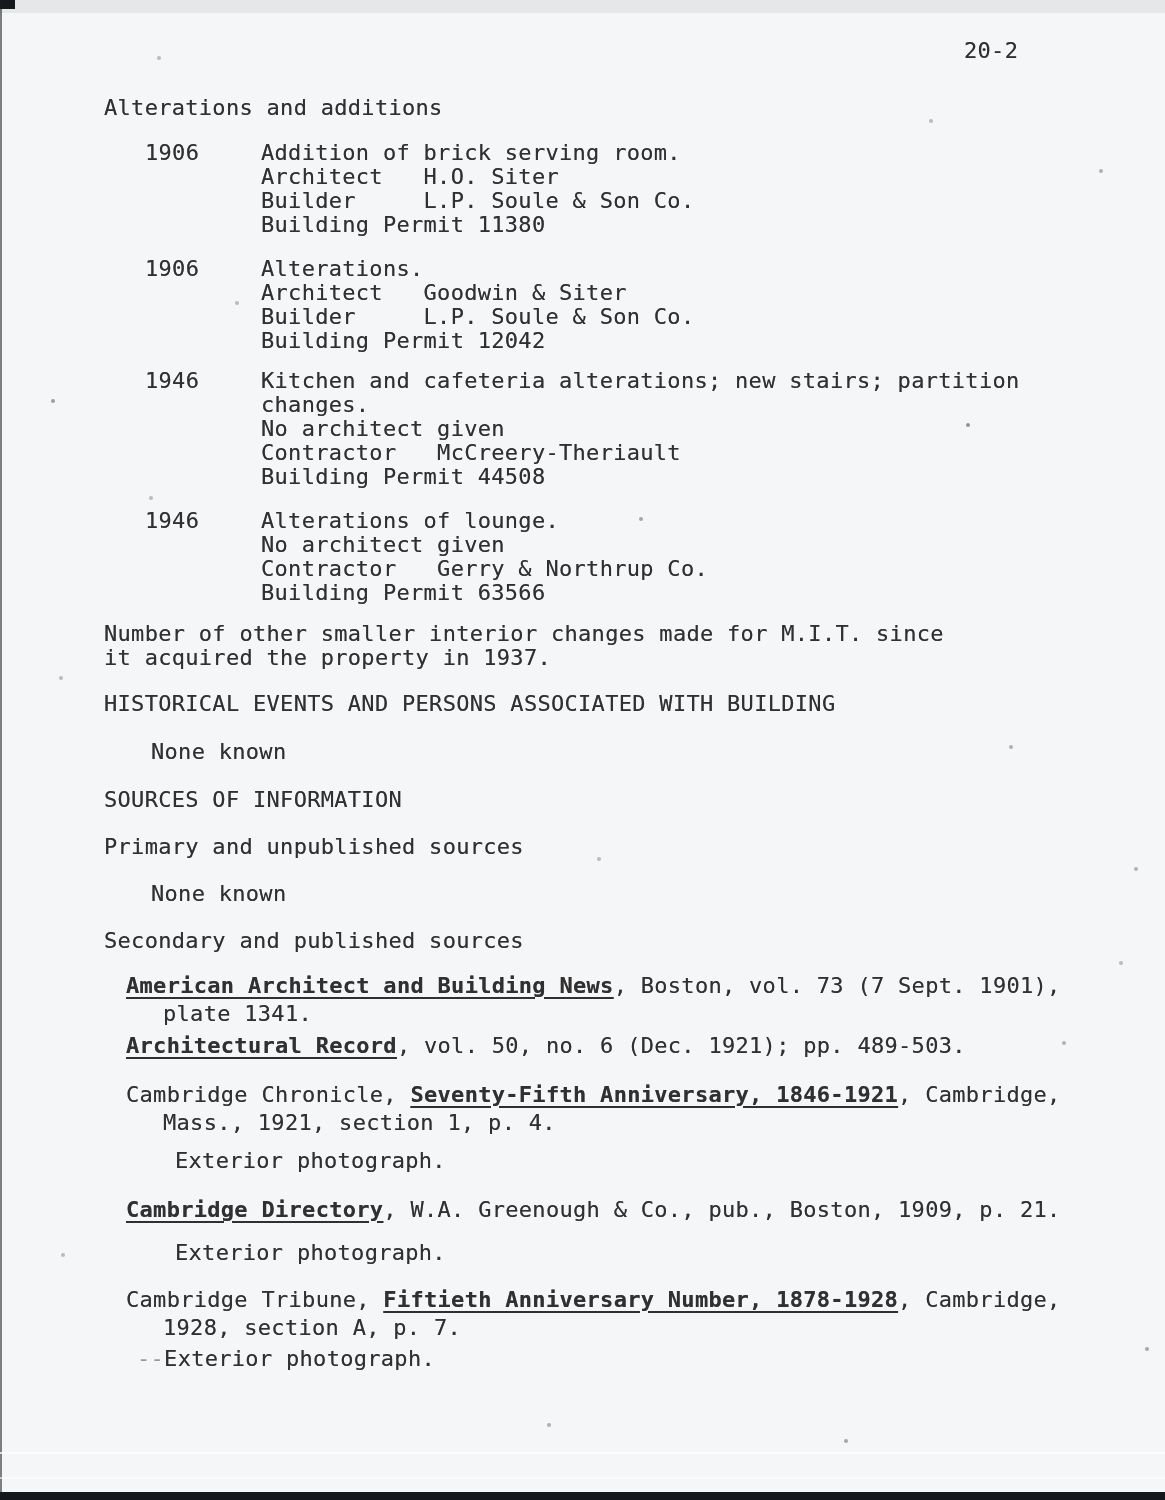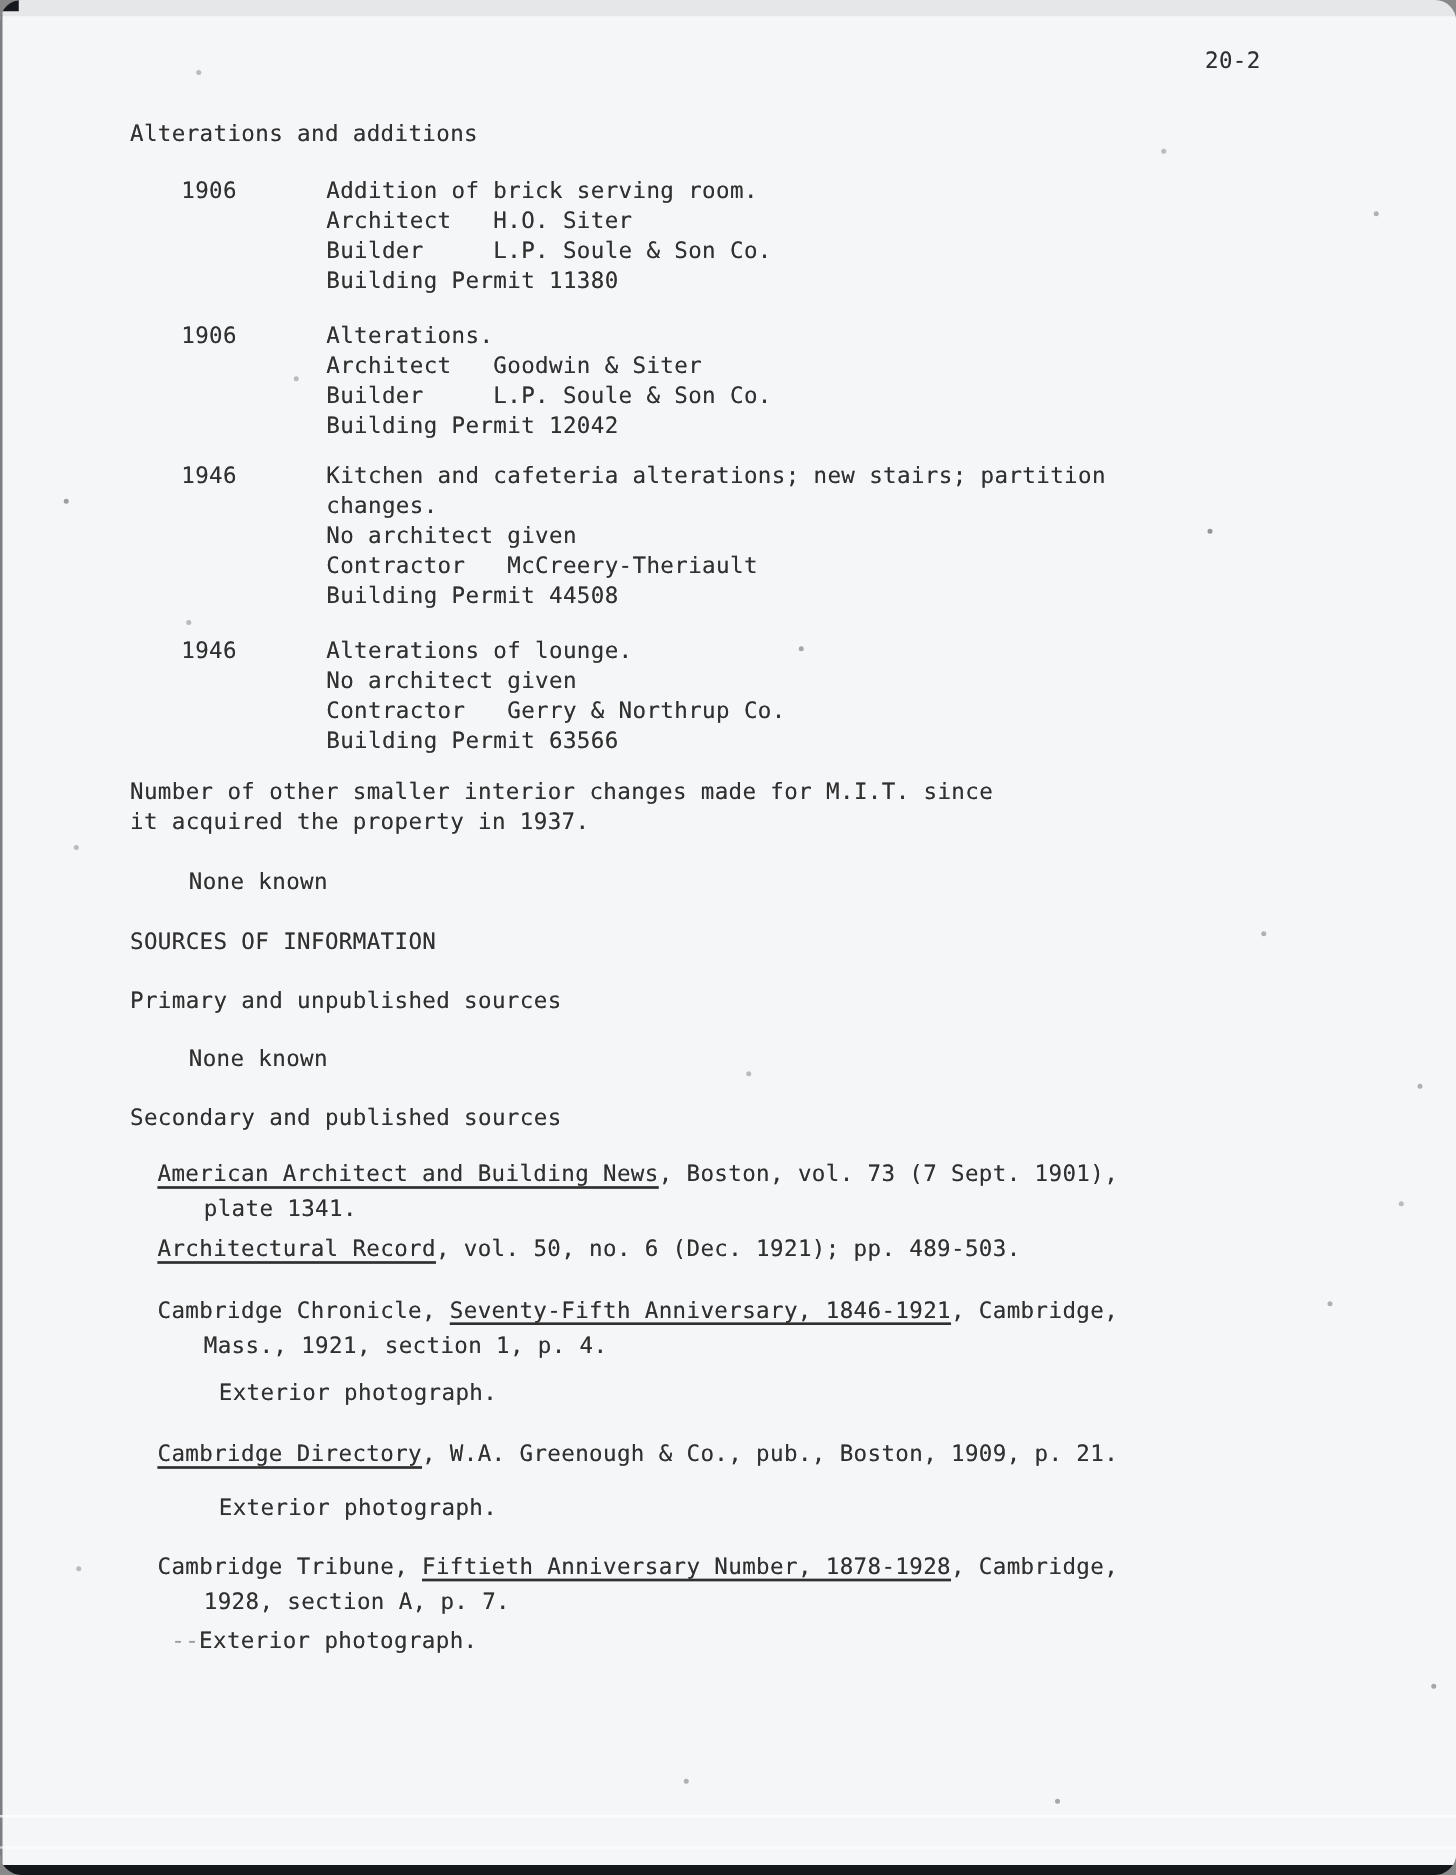--- a/index.html
+++ b/index.html
@@ -3,25 +3,24 @@
 <meta charset="utf-8">
 <style>
   html,body{margin:0;padding:0;background:#888;}
   .page{
     position:relative;
     width:1165px;height:1500px;
     margin:0 auto;
     background:#f5f6f8;
     overflow:hidden;
     font-family:"DejaVu Sans Mono", monospace;
-    font-size:18px;
+    font-size:22px;
     letter-spacing:0.3px;
     color:#303030;
     text-shadow:0 0 0.5px rgba(48,48,48,0.55);
-    border-radius:17px;
   }
   
   .top-band{position:absolute;top:0;left:0;right:0;height:13px;background:rgba(90,95,105,0.10);}
   .corner-mark{position:absolute;top:0;left:0;width:15px;height:9px;background:#15181c;}
   .left-edge{position:absolute;top:0;left:0;width:2px;height:1500px;background:rgba(25,28,34,0.55);}
   .bottom-bar{position:absolute;left:0;bottom:0;width:1165px;height:8px;background:#14171b;}
   .faint-line-1{position:absolute;left:0;right:0;top:1452px;height:2px;background:rgba(255,255,255,0.75);}
   .faint-line-2{position:absolute;left:0;right:0;top:1477px;height:2px;background:rgba(255,255,255,0.6);}
   .noise{position:absolute;top:0;left:0;width:2px;height:2px;background:transparent;border-radius:50%;
     box-shadow:
@@ -40,21 +39,21 @@
   .entry{display:flex;margin-left:41px;gap:20px;}
   .entry .date{width:96px;flex:none;line-height:24px;}
   .entry .desc{flex:1;}
   .para{}
   .none-known{margin-left:47px;}
   .citation{margin-left:22px;}
   .citation .line{line-height:28px;white-space:normal;}
   .citation .cont{margin-left:37px;}
   .photo-note{margin-left:71px;}
   .photo-note.last{margin-left:33px;}
-  .u{text-decoration:underline;text-underline-offset:4px;text-decoration-thickness:1.5px;}
+  .u{text-decoration:underline;text-underline-offset:4px;text-decoration-thickness:1.5px;font-weight:bold;}
   .faint{color:rgba(70,74,80,0.55);text-shadow:none;}
   .mt21{margin-top:21px;} .mt20{margin-top:20px;} .mt16{margin-top:16px;}
   .mt17{margin-top:17px;} .mt22{margin-top:22px;} .mt24{margin-top:24px;}
   .mt23{margin-top:23px;} .mt19{margin-top:19px;} .mt10{margin-top:4px;}
   .mt12{margin-top:12px;} .mt5{margin-top:5px;}
 </style>
 </head>
 <body>
 
 <div class="page">
@@ -111,20 +110,21 @@
         <div class="line">Contractor   Gerry &amp; Northrup Co.</div>
         <div class="line">Building Permit 63566</div>
       </div>
     </div>
 
     <div class="para mt17">
       <div class="line">Number of other smaller interior changes made for M.I.T. since</div>
       <div class="line">it acquired the property in 1937.</div>
     </div>
 
+    <div class="line mt22">HISTORICAL EVENTS AND PERSONS ASSOCIATED WITH BUILDING</div>
 
     <div class="line none-known mt24">None known</div>
 
     <div class="line mt24">SOURCES OF INFORMATION</div>
 
     <div class="line mt23">Primary and unpublished sources</div>
 
     <div class="line none-known mt23">None known</div>
 
     <div class="line mt23">Secondary and published sources</div>

